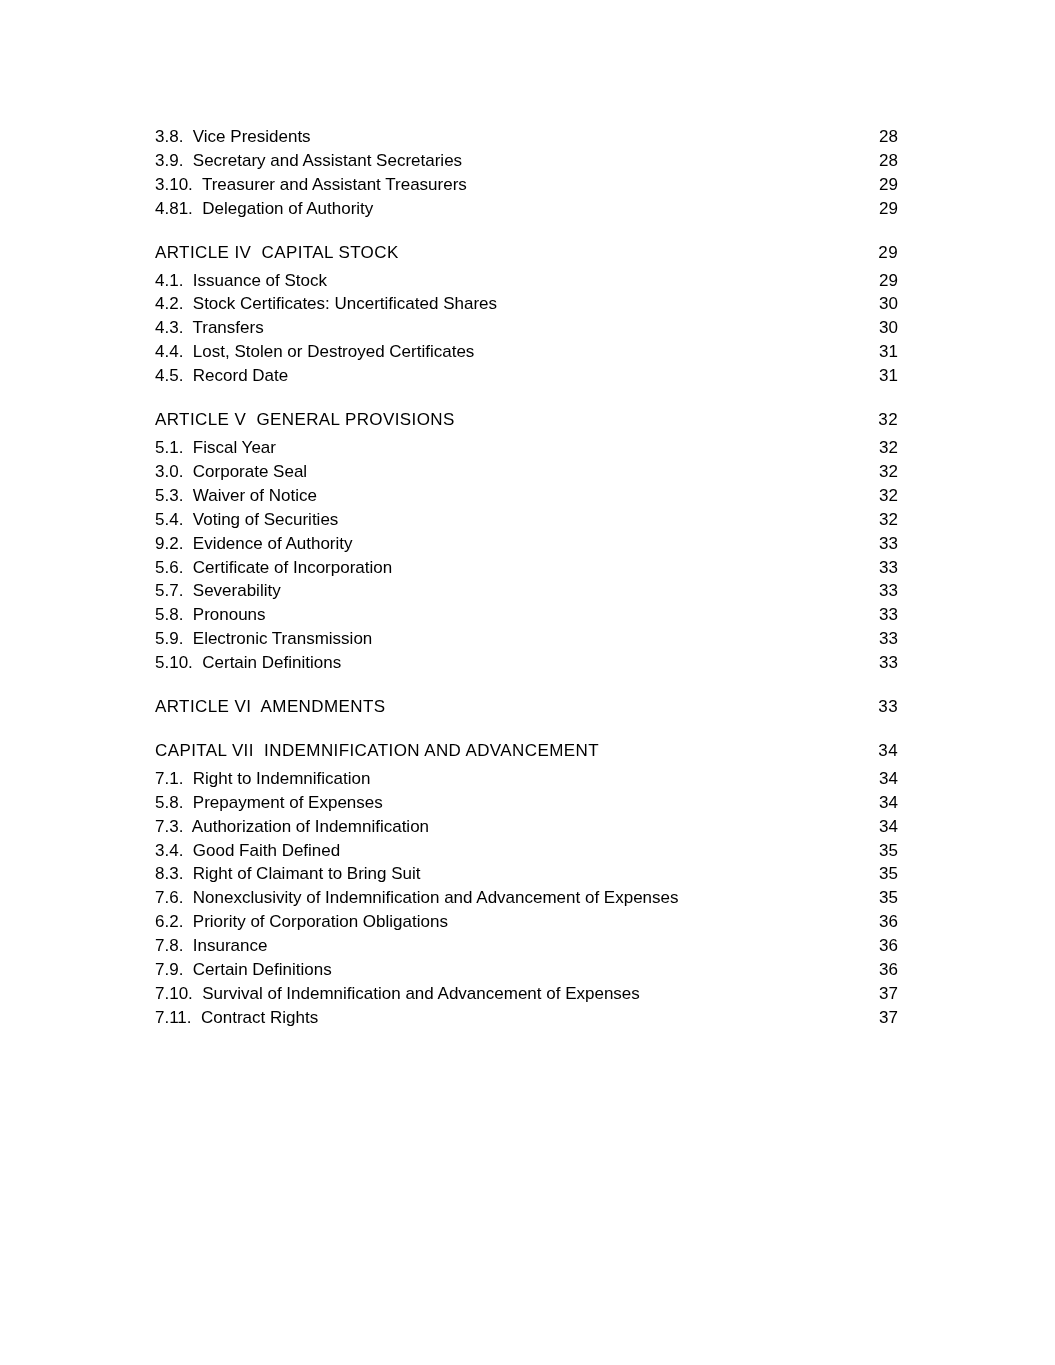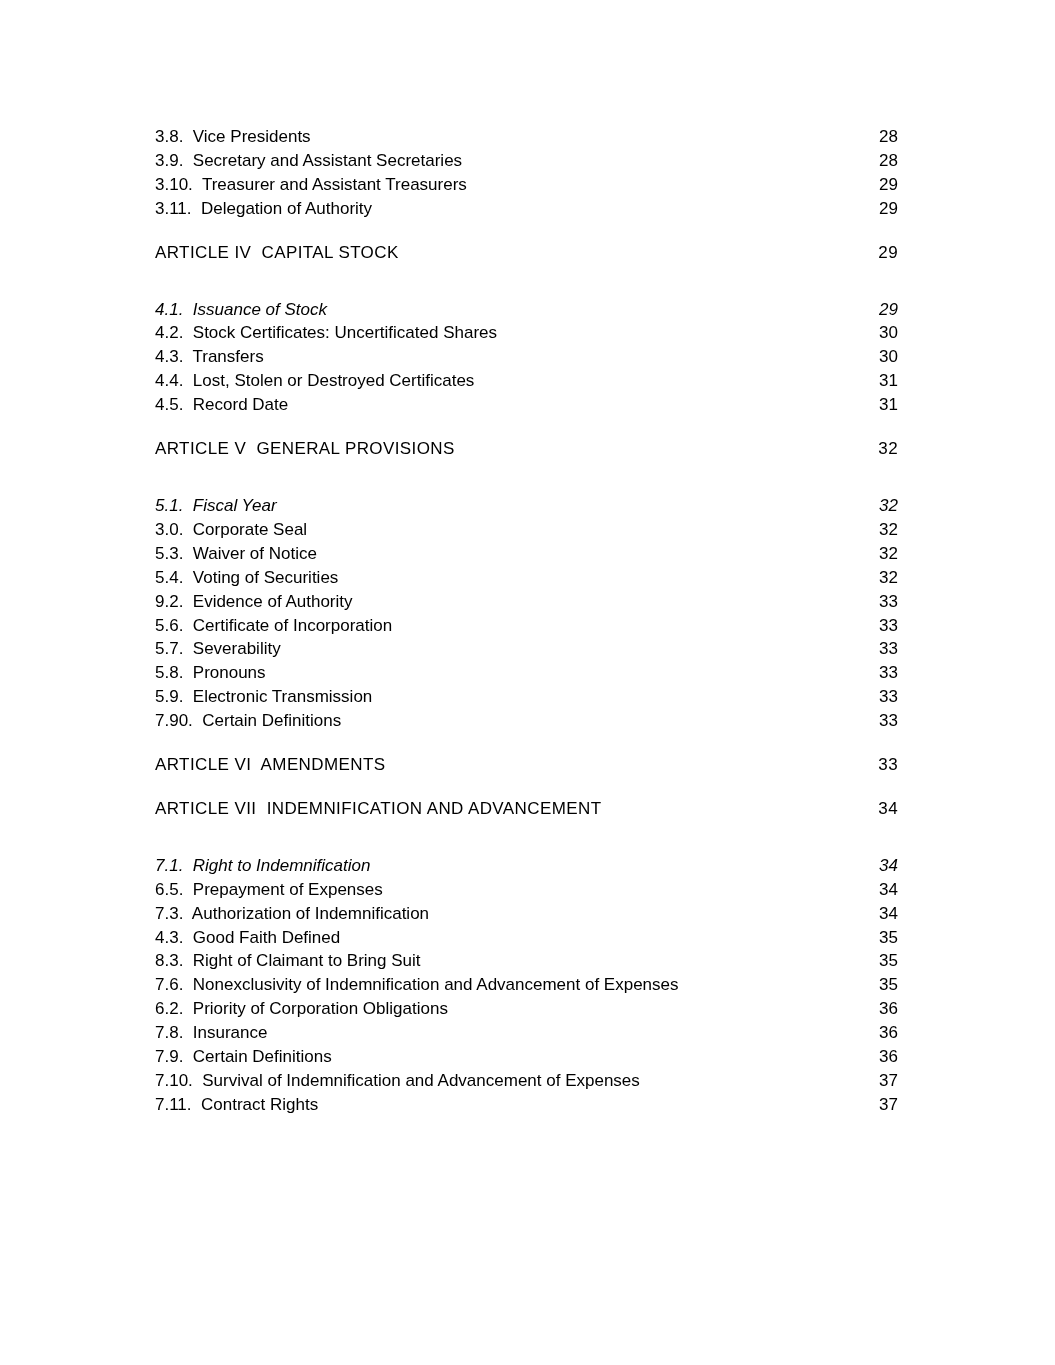--- a/index.html
+++ b/index.html
@@ -33,65 +33,64 @@
     font-size: 17px;
     line-height: 23.9px;
     white-space: pre; 
   }
   .row.heading {
     margin-top: 20px;
     letter-spacing: 0.4px;
     gap: 42px;
   }
   .row.first-item {
-    margin-top: 33px;
-    font-style: italic;
+    margin-top: 4px;
   }
   .label {
     flex: 1 1 auto;
     overflow: hidden;
   }
   .pagenum {
     flex: 0 0 auto;
     margin-left: 24px;
     text-align: right;
   }
 </style>
 </head>
 <body>
 
 <div class="page">
   <div class="doc">
       <div class="row item"><span class="label">3.8.  Vice Presidents</span><span class="pagenum">28</span></div>
       <div class="row item"><span class="label">3.9.  Secretary and Assistant Secretaries</span><span class="pagenum">28</span></div>
       <div class="row item"><span class="label">3.10.  Treasurer and Assistant Treasurers</span><span class="pagenum">29</span></div>
-      <div class="row item"><span class="label">3.11.  Delegation of Authority</span><span class="pagenum">29</span></div>
+      <div class="row item"><span class="label">4.81.  Delegation of Authority</span><span class="pagenum">29</span></div>
       <div class="row heading"><span class="label">ARTICLE IV  CAPITAL STOCK</span><span class="pagenum">29</span></div>
       <div class="row item first-item"><span class="label">4.1.  Issuance of Stock</span><span class="pagenum">29</span></div>
       <div class="row item"><span class="label">4.2.  Stock Certificates: Uncertificated Shares</span><span class="pagenum">30</span></div>
       <div class="row item"><span class="label">4.3.  Transfers</span><span class="pagenum">30</span></div>
       <div class="row item"><span class="label">4.4.  Lost, Stolen or Destroyed Certificates</span><span class="pagenum">31</span></div>
       <div class="row item"><span class="label">4.5.  Record Date</span><span class="pagenum">31</span></div>
       <div class="row heading"><span class="label">ARTICLE V  GENERAL PROVISIONS</span><span class="pagenum">32</span></div>
       <div class="row item first-item"><span class="label">5.1.  Fiscal Year</span><span class="pagenum">32</span></div>
       <div class="row item"><span class="label">3.0.  Corporate Seal</span><span class="pagenum">32</span></div>
       <div class="row item"><span class="label">5.3.  Waiver of Notice</span><span class="pagenum">32</span></div>
       <div class="row item"><span class="label">5.4.  Voting of Securities</span><span class="pagenum">32</span></div>
       <div class="row item"><span class="label">9.2.  Evidence of Authority</span><span class="pagenum">33</span></div>
       <div class="row item"><span class="label">5.6.  Certificate of Incorporation</span><span class="pagenum">33</span></div>
       <div class="row item"><span class="label">5.7.  Severability</span><span class="pagenum">33</span></div>
       <div class="row item"><span class="label">5.8.  Pronouns</span><span class="pagenum">33</span></div>
       <div class="row item"><span class="label">5.9.  Electronic Transmission</span><span class="pagenum">33</span></div>
-      <div class="row item"><span class="label">7.90.  Certain Definitions</span><span class="pagenum">33</span></div>
+      <div class="row item"><span class="label">5.10.  Certain Definitions</span><span class="pagenum">33</span></div>
       <div class="row heading"><span class="label">ARTICLE VI  AMENDMENTS</span><span class="pagenum">33</span></div>
-      <div class="row heading"><span class="label">ARTICLE VII  INDEMNIFICATION AND ADVANCEMENT</span><span class="pagenum">34</span></div>
+      <div class="row heading"><span class="label">CAPITAL VII  INDEMNIFICATION AND ADVANCEMENT</span><span class="pagenum">34</span></div>
       <div class="row item first-item"><span class="label">7.1.  Right to Indemnification</span><span class="pagenum">34</span></div>
-      <div class="row item"><span class="label">6.5.  Prepayment of Expenses</span><span class="pagenum">34</span></div>
+      <div class="row item"><span class="label">5.8.  Prepayment of Expenses</span><span class="pagenum">34</span></div>
       <div class="row item"><span class="label">7.3.  Authorization of Indemnification</span><span class="pagenum">34</span></div>
-      <div class="row item"><span class="label">4.3.  Good Faith Defined</span><span class="pagenum">35</span></div>
+      <div class="row item"><span class="label">3.4.  Good Faith Defined</span><span class="pagenum">35</span></div>
       <div class="row item"><span class="label">8.3.  Right of Claimant to Bring Suit</span><span class="pagenum">35</span></div>
       <div class="row item"><span class="label">7.6.  Nonexclusivity of Indemnification and Advancement of Expenses</span><span class="pagenum">35</span></div>
       <div class="row item"><span class="label">6.2.  Priority of Corporation Obligations</span><span class="pagenum">36</span></div>
       <div class="row item"><span class="label">7.8.  Insurance</span><span class="pagenum">36</span></div>
       <div class="row item"><span class="label">7.9.  Certain Definitions</span><span class="pagenum">36</span></div>
       <div class="row item"><span class="label">7.10.  Survival of Indemnification and Advancement of Expenses</span><span class="pagenum">37</span></div>
       <div class="row item"><span class="label">7.11.  Contract Rights</span><span class="pagenum">37</span></div>
     </div>
 </div>
 

